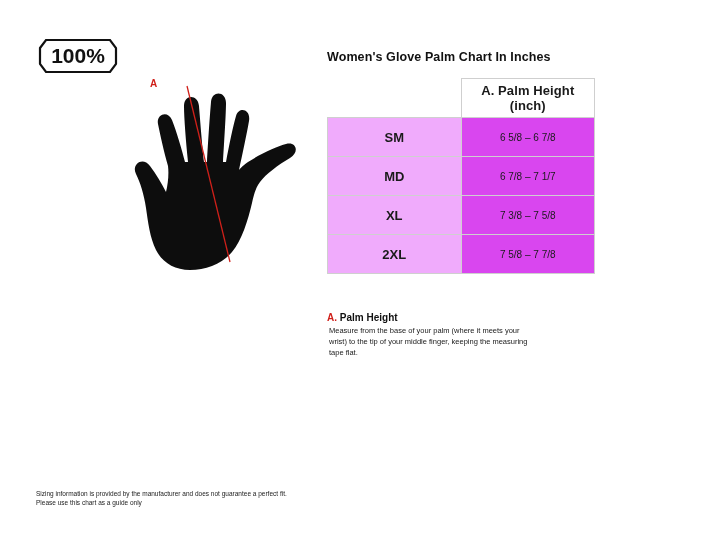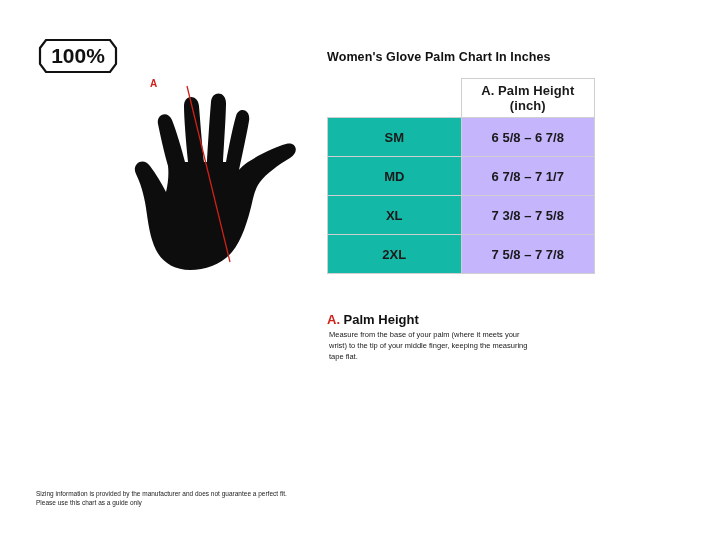--- a/index.html
+++ b/index.html
@@ -79,41 +79,41 @@
   table.size-chart th.corner {
     border: none;
     background: transparent;
   }
   table.size-chart th.head-cell {
     background: #ffffff;
     font-weight: bold;
     letter-spacing: 0.1px;
   }
   table.size-chart td.size-cell {
-    background: #14b8a6;
+    background: #f0abfc;
     width: 68px;
   }
   table.size-chart td.val-cell {
-    background: #c4b5fd;
-    font-weight: bold;
-    font-size: 13px;
+    background: #d946ef;
+    font-weight: normal;
+    font-size: 10px;
   }
 
   
   .howto {
     margin-top: 38px;
   }
   .howto-title {
     font-size: 12.5px;
     font-weight: bold;
     margin: 0 0 8px 0;
     color: #111111;
   }
   .howto-sub {
-    font-size: 13px;
+    font-size: 10px;
     font-weight: bold;
     margin: 0 0 3px 0;
   }
   .howto-sub .letter { color: #d0201a; }
   .howto-body {
     font-size: 7.5px;
     line-height: 1.45;
     margin: 2px;
     color: #1a1a1a;
     max-width: 200px;

